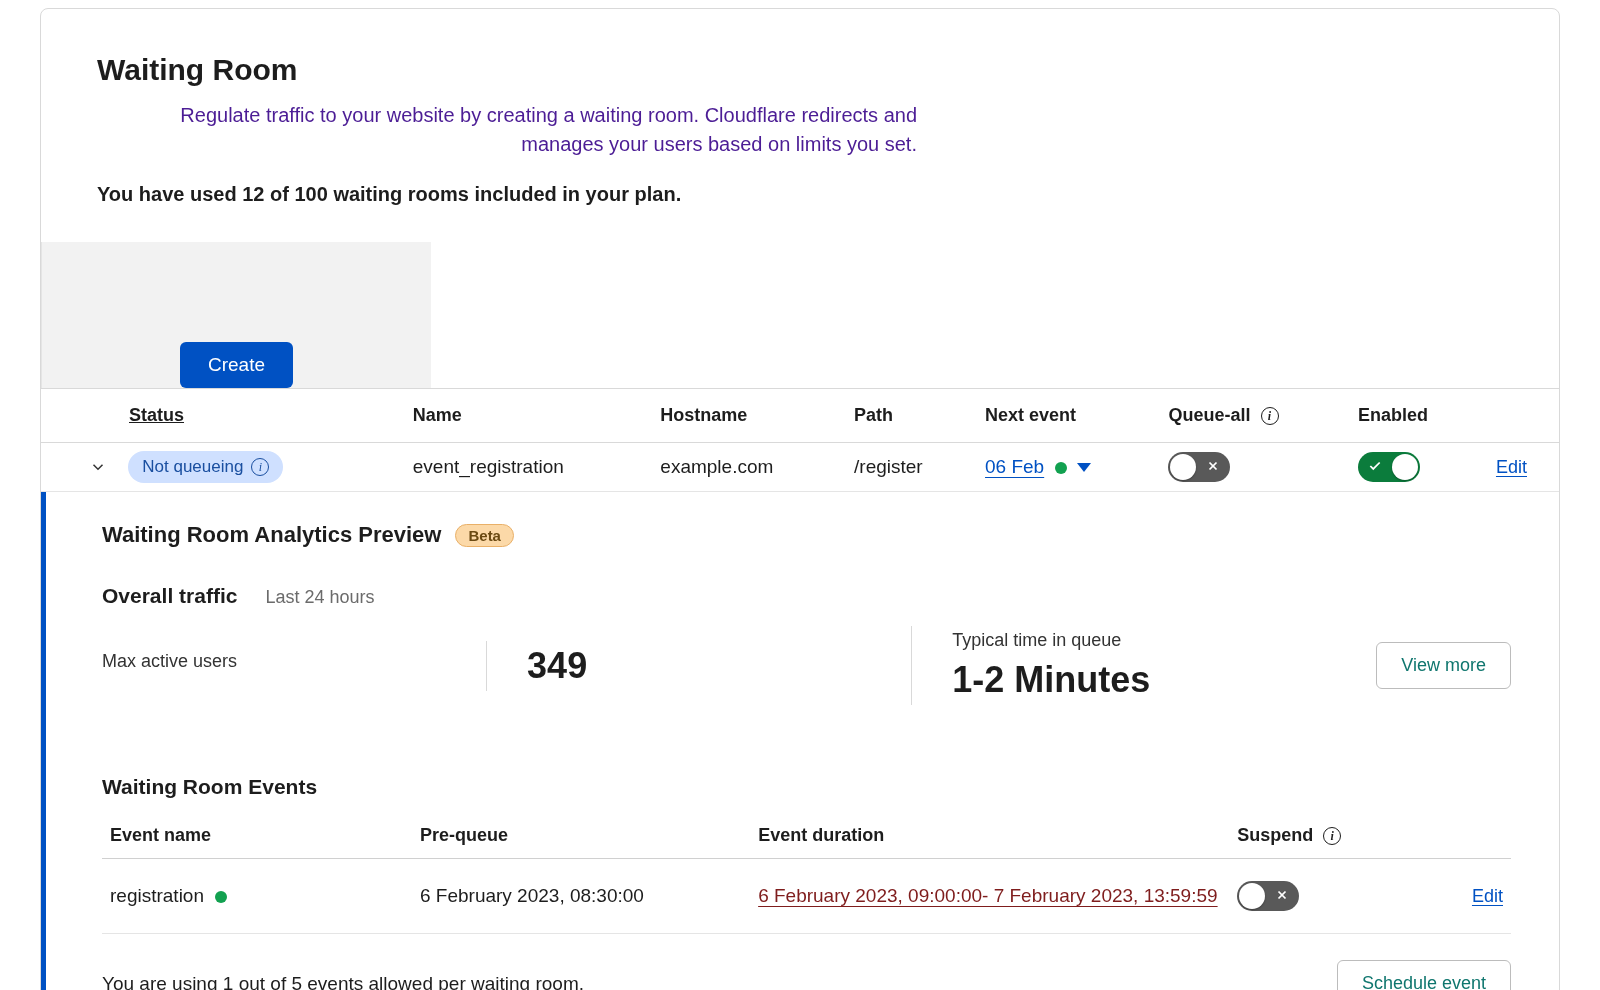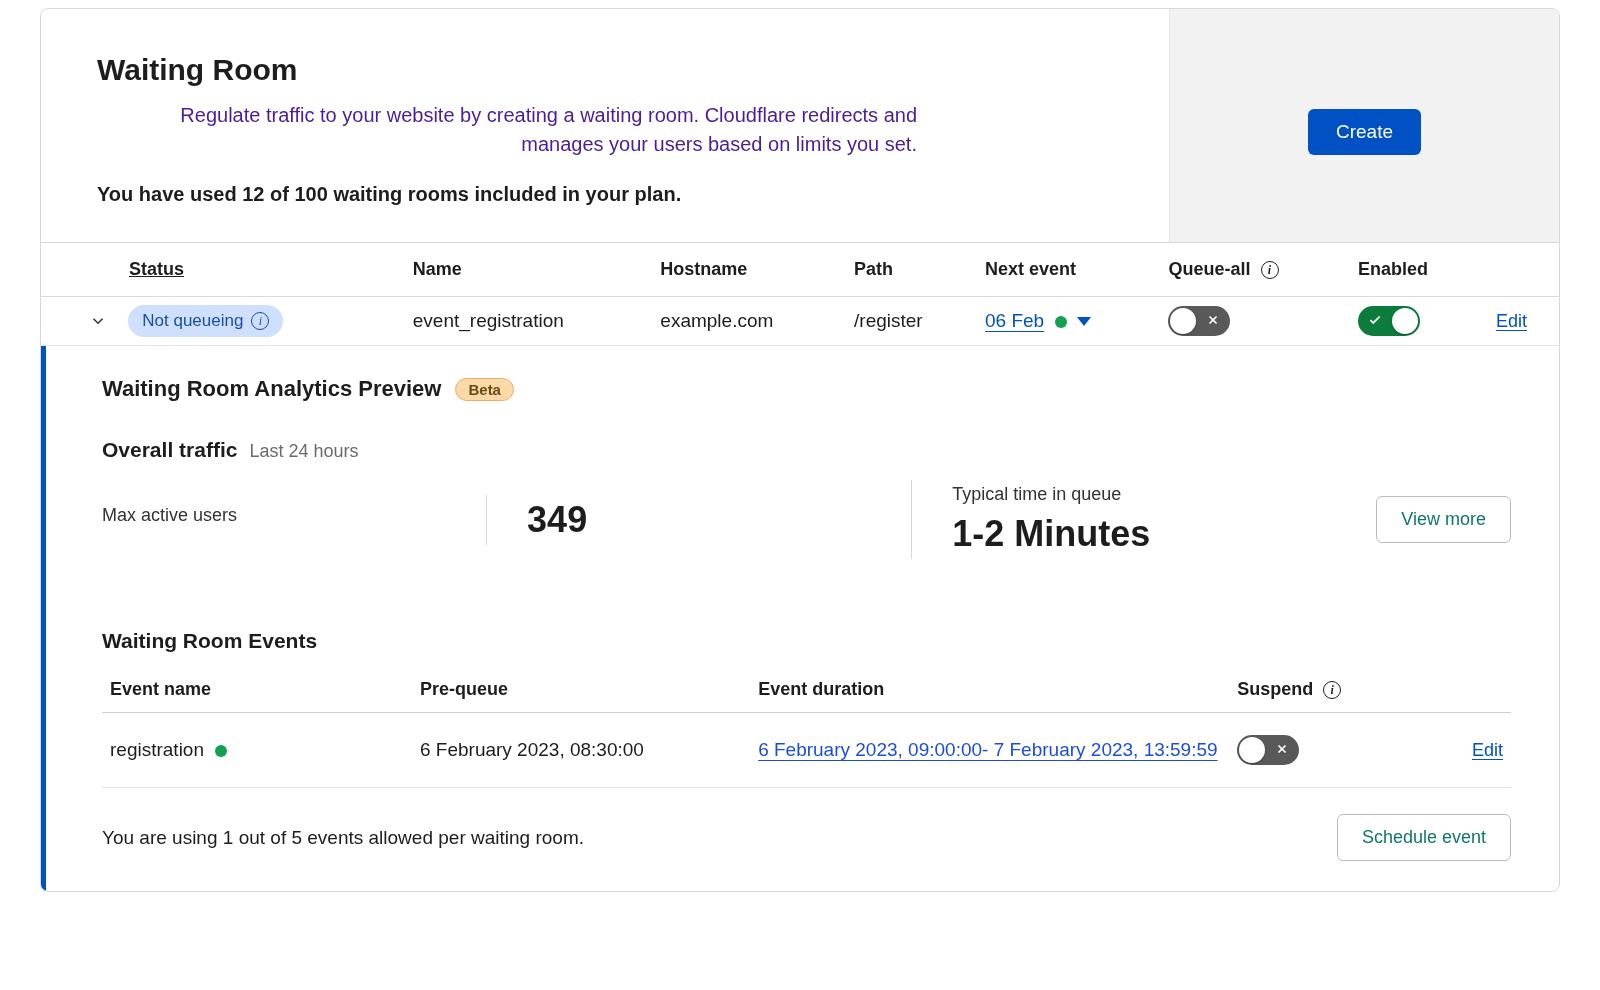--- a/index.html
+++ b/index.html
@@ -1,20 +1,20 @@
 <!DOCTYPE html>
 <html><head>
 <meta charset="utf-8">
 <style>
   * { box-sizing: border-box; margin: 0; padding: 0; }
   html, body { width: 1600px; height: 990px; background: #fff; font-family: -apple-system, BlinkMacSystemFont, "Segoe UI", Helvetica, Arial, sans-serif; color: #1d1d1d; }
   .card { margin: 8px 40px 0 40px; border: 1px solid #d9d9d9; border-radius: 8px; overflow: hidden; }
 
   
-  .header-row { display: flex; }
+  .header-row { display: flex; flex-direction: column; }
   .header-left { flex: 1; padding: 44px 48px 36px 56px; }
   .header-left h1 { font-size: 30px; font-weight: 700; margin-bottom: 14px; }
   .header-left p.desc { font-size: 20px; line-height: 1.45; color: #4c1d95; max-width: 820px; margin-bottom: 24px; text-align: right; }
   .header-left p.usage { font-size: 20px; font-weight: 700; }
   .header-right { width: 390px; background: #f2f2f2; display: flex; align-items: flex-start; justify-content: center; padding-top: 100px; border-left: 1px solid #e5e5e5; }
   .btn-primary { background: #0051c3; color: #fff; border: none; padding: 12px 28px; font-size: 19px; border-radius: 6px; cursor: pointer; }
 
   
   table.listing { width: 100%; border-collapse: collapse; }
   table.listing th { text-align: left; font-size: 18px; font-weight: 700; padding: 16px 12px; border-top: 1px solid #d9d9d9; border-bottom: 1px solid #d9d9d9; color: #1d1d1d; }
@@ -43,38 +43,38 @@
   .toggle.on  .check-icon { position: absolute; left: 10px; top: 50%; transform: translateY(-50%); color: #fff; }
 
   .edit-link { color: #0051c3; text-decoration: underline; text-underline-offset: 3px; font-size: 18px; cursor: pointer; }
 
   
   .expansion { border-left: 5px solid #0051c3; padding: 30px 48px 30px 56px; }
   .exp-title-row { display: flex; align-items: center; gap: 14px; margin-bottom: 36px; }
   .exp-title { font-size: 22px; font-weight: 700; }
   .beta-badge { background: #fcd9a8; border: 1px solid #e9b068; color: #6b4a13; padding: 2px 12px; border-radius: 14px; font-size: 15px; font-weight: 600; }
 
-  .overall-row { display: flex; align-items: baseline; gap: 12px; margin-bottom: 18px; }
+  .overall-row { display: flex; align-items: baseline; gap: 28px; margin-bottom: 18px; }
   .overall-row .label { font-size: 21px; font-weight: 700; }
   .overall-row .sub   { font-size: 18px; color: #6b6b6b; }
 
   .stats-row { display: flex; align-items: center; }
   .stat { flex: 1; padding: 4px 40px 4px 0; }
   .stat + .stat { border-left: 1px solid #d9d9d9; padding-left: 40px; }
   .stat .s-label { font-size: 18px; color: #333; margin-bottom: 8px; }
   .stat .s-value { font-size: 36px; font-weight: 700; }
   .viewmore-wrap { padding-left: 40px; }
   .btn-outline { background: #fff; color: #0f766e; border: 1.5px solid #bcbcbc; padding: 12px 24px; font-size: 18px; border-radius: 6px; cursor: pointer; white-space: nowrap; }
 
   .events-title { font-size: 21px; font-weight: 700; margin-top: 70px; margin-bottom: 14px; }
 
   table.events { width: 100%; border-collapse: collapse; }
   table.events th { text-align: left; font-size: 18px; font-weight: 700; padding: 12px 8px; border-bottom: 1px solid #d0d0d0; }
   table.events td { font-size: 19px; padding: 22px 8px; border-bottom: 1px solid #e5e5e5; vertical-align: middle; }
-  .duration-link { color: #1d4ed8; text-decoration: underline; text-underline-offset: 4px; line-height: 1.6; }
+  .duration-link { color: #7f1d1d; text-decoration: underline; text-underline-offset: 4px; line-height: 1.6; }
 
   .footer-row { display: flex; align-items: center; justify-content: space-between; padding-top: 26px; }
   .footer-row .msg { font-size: 19px; }
 </style>
 </head>
 <body>
 
 <div class="card">
 
   <div class="header-row">

